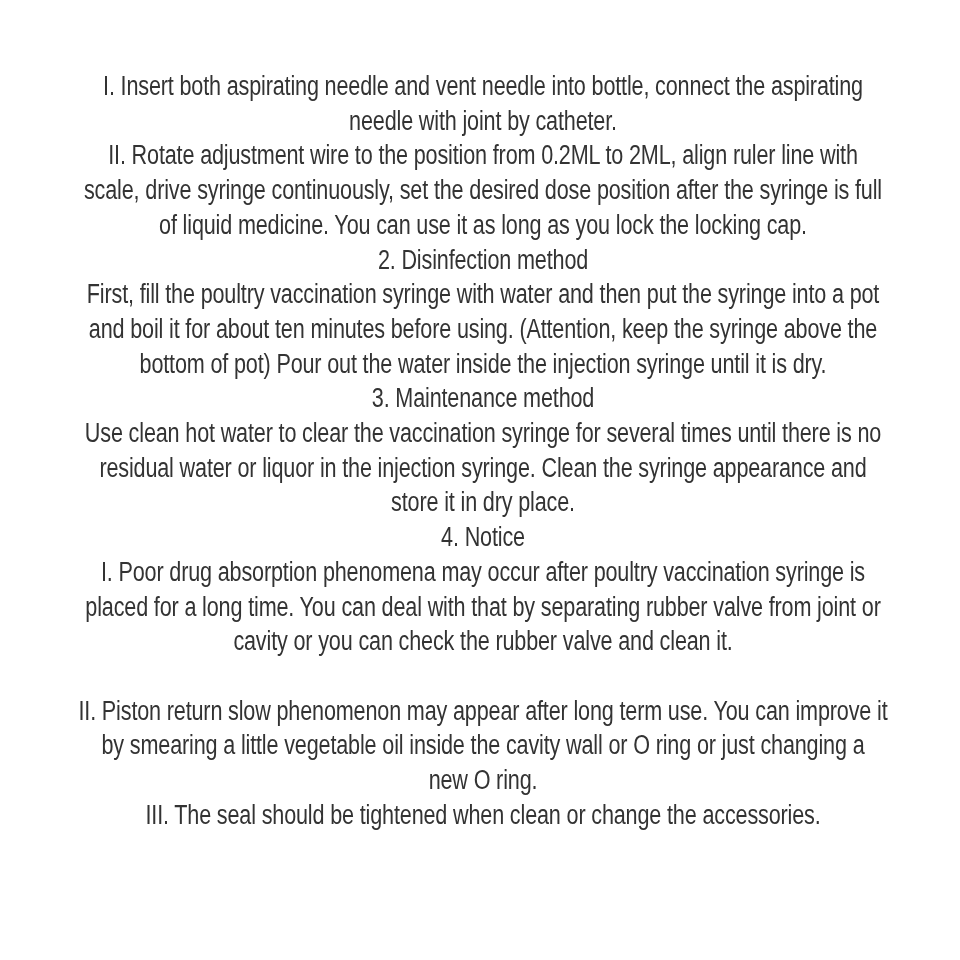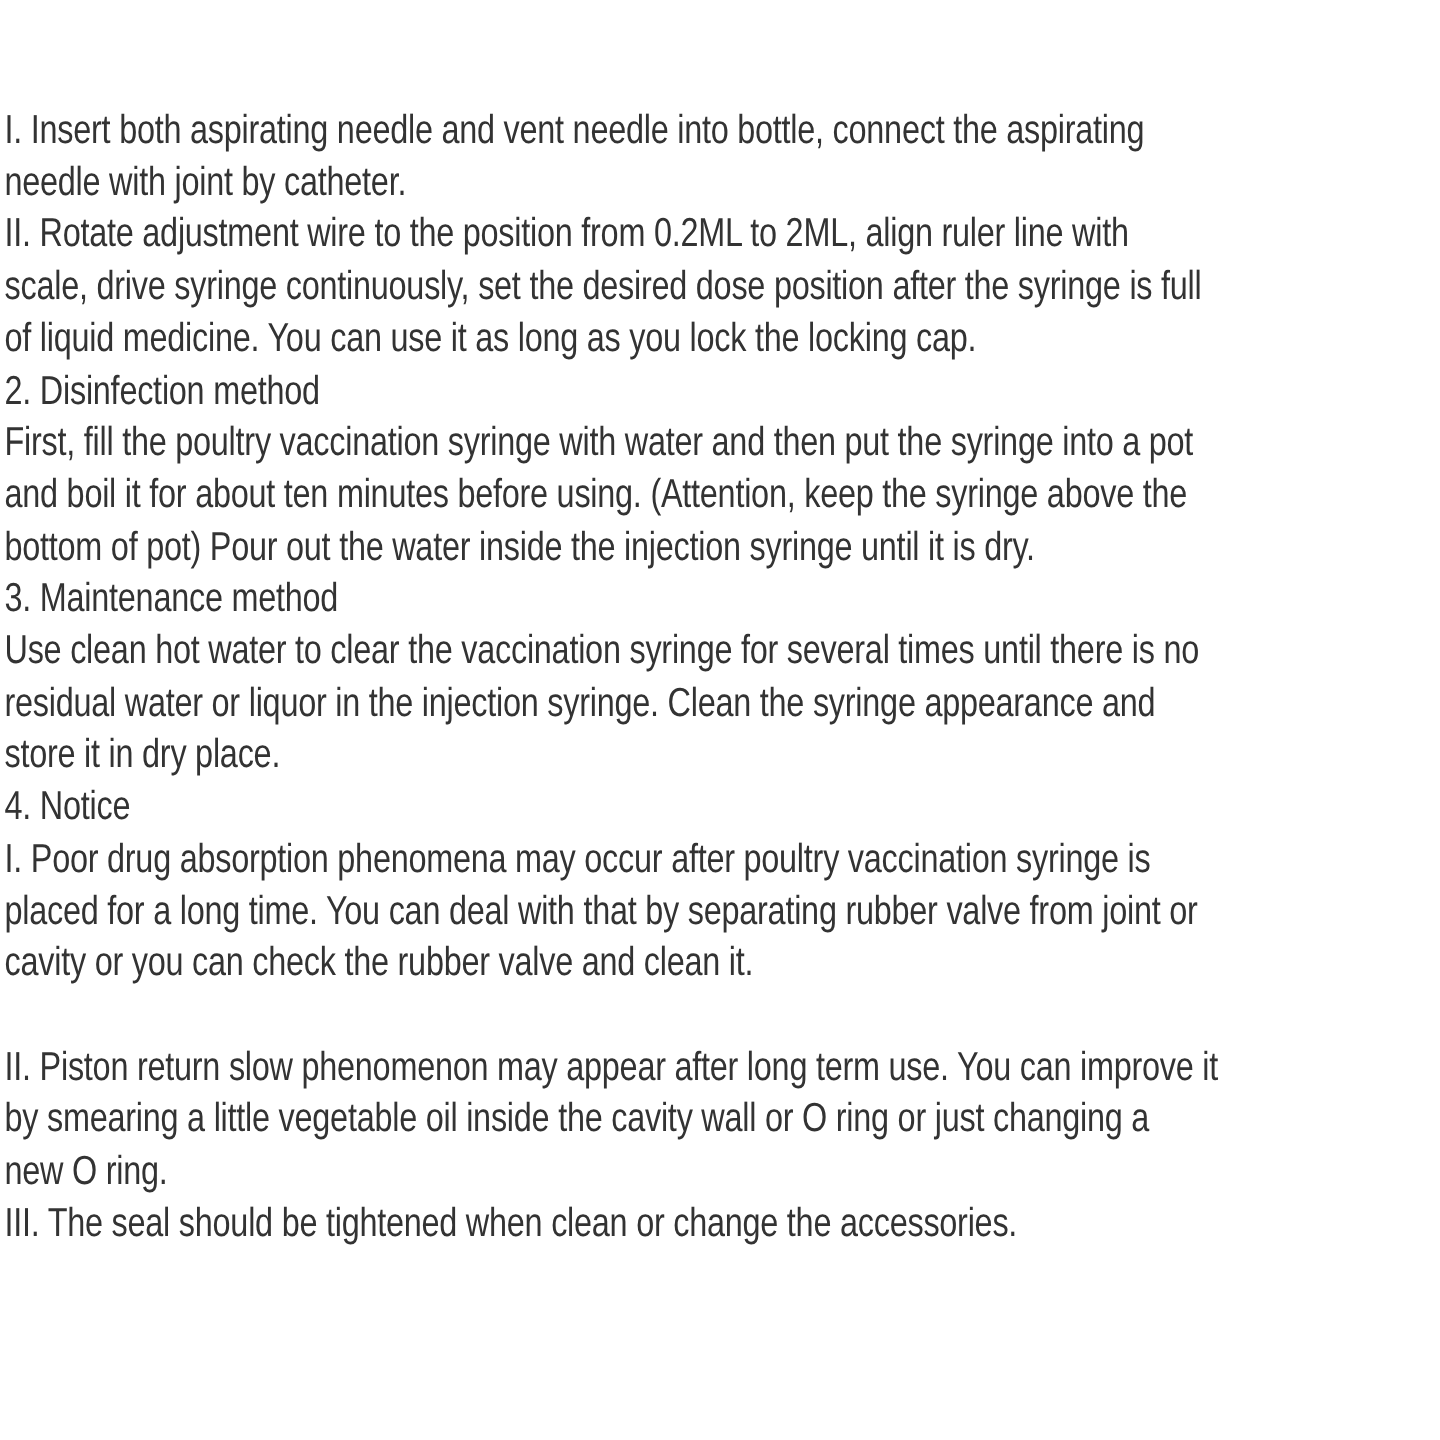--- a/index.html
+++ b/index.html
@@ -12,20 +12,21 @@
     background: #ffffff;
     overflow: hidden;
     position: relative;
   }
   .page {
     position: absolute;
     top: 69px;
     left: 3px;
     width: 957px;
     height: 891px;
+    text-align: center;
   }
   .text-block {
     font-family: "Liberation Sans", sans-serif;
     font-size: 27px;
     font-weight: 400;
     line-height: 34.7px;
     color: #333333;
     transform: scaleX(0.80);
     transform-origin: 0 0;
     width: 1200px;

